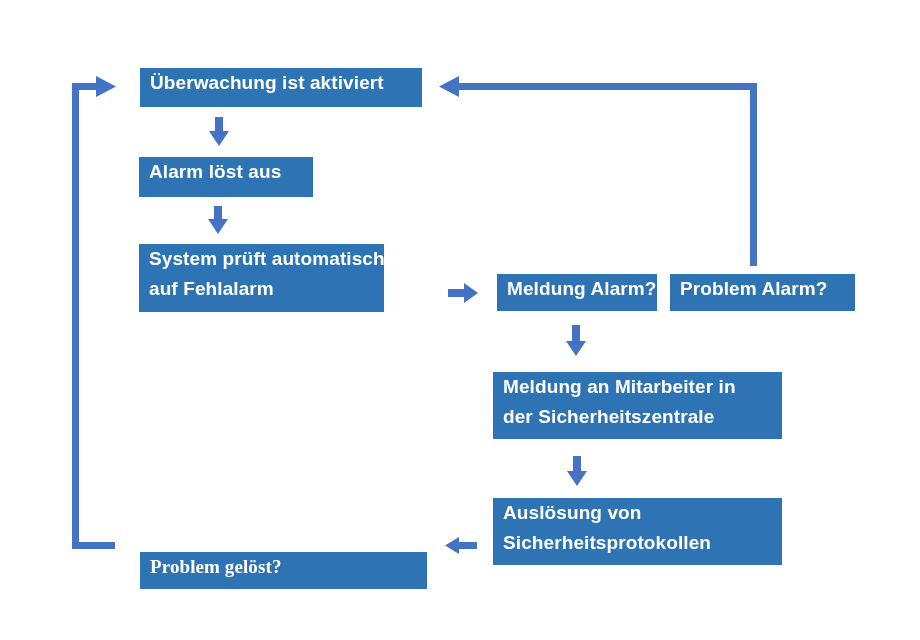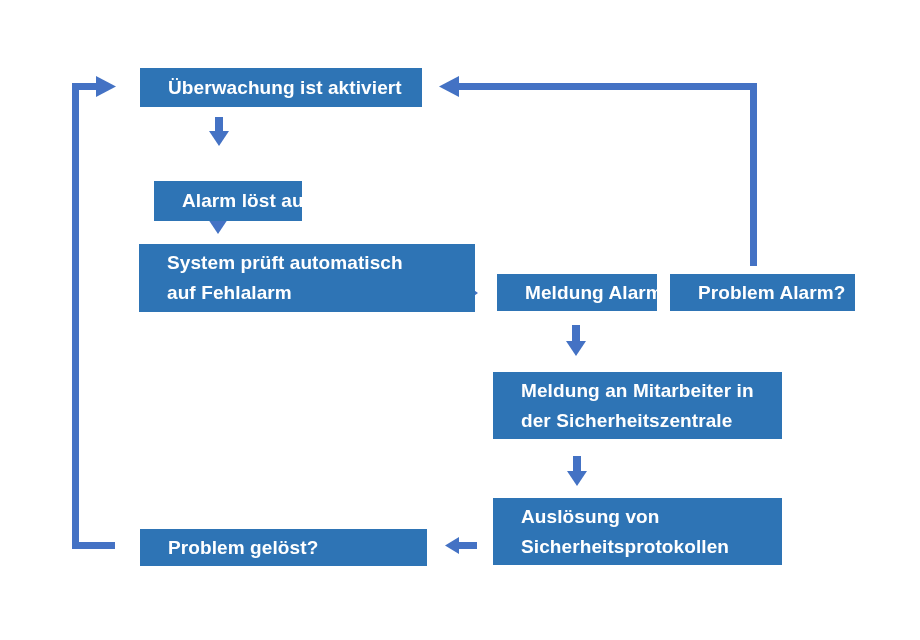--- a/index.html
+++ b/index.html
@@ -26,36 +26,35 @@
   }
   .arrow-fill { fill: var(--arrow); }
   .arrow-stroke { stroke: var(--arrow); stroke-width: 7; fill: none; }
   .node {
     position: absolute;
     background: var(--box-fill);
     color: var(--box-text);
     font-weight: 700;
     font-size: 19px;
     display: flex;
-    align-items: center;
-    padding-left: 28px;
+    padding-left: 10px;
     padding-right: 4px;
     white-space: pre;
     line-height: 30px;
     letter-spacing: 0.1px;
   }
   
   .n-monitoring     { left: 140px; top:  68px; width: 282px; height: 39px; }
-  .n-alarm          { left: 154px; top: 157px; width: 148px; height: 40px; margin-top: 24px; }
-  .n-system-check   { left: 139px; top: 244px; width: 336px; height: 68px; }
+  .n-alarm          { left: 139px; top: 157px; width: 174px; height: 40px; }
+  .n-system-check   { left: 139px; top: 244px; width: 245px; height: 68px; }
   .n-real-alarm     { left: 497px; top: 274px; width: 160px; height: 37px; }
   .n-false-alarm    { left: 670px; top: 274px; width: 185px; height: 37px; }
   .n-notify-staff   { left: 493px; top: 372px; width: 289px; height: 67px; }
   .n-protocols      { left: 493px; top: 498px; width: 289px; height: 67px; }
-  .n-problem-solved { left: 140px; top: 529px; width: 287px; height: 37px; }
+  .n-problem-solved { left: 140px; top: 552px; width: 287px; height: 37px; font-family: Liberation Serif, serif; }
 </style>
 </head>
 <body>
 
 <div class="canvas">
 
   <svg class="arrow-layer" viewBox="0 0 920 640" xmlns="http://www.w3.org/2000/svg">
 
     <g>
       <rect class="arrow-fill" x="215" y="117" width="8" height="16"></rect>

